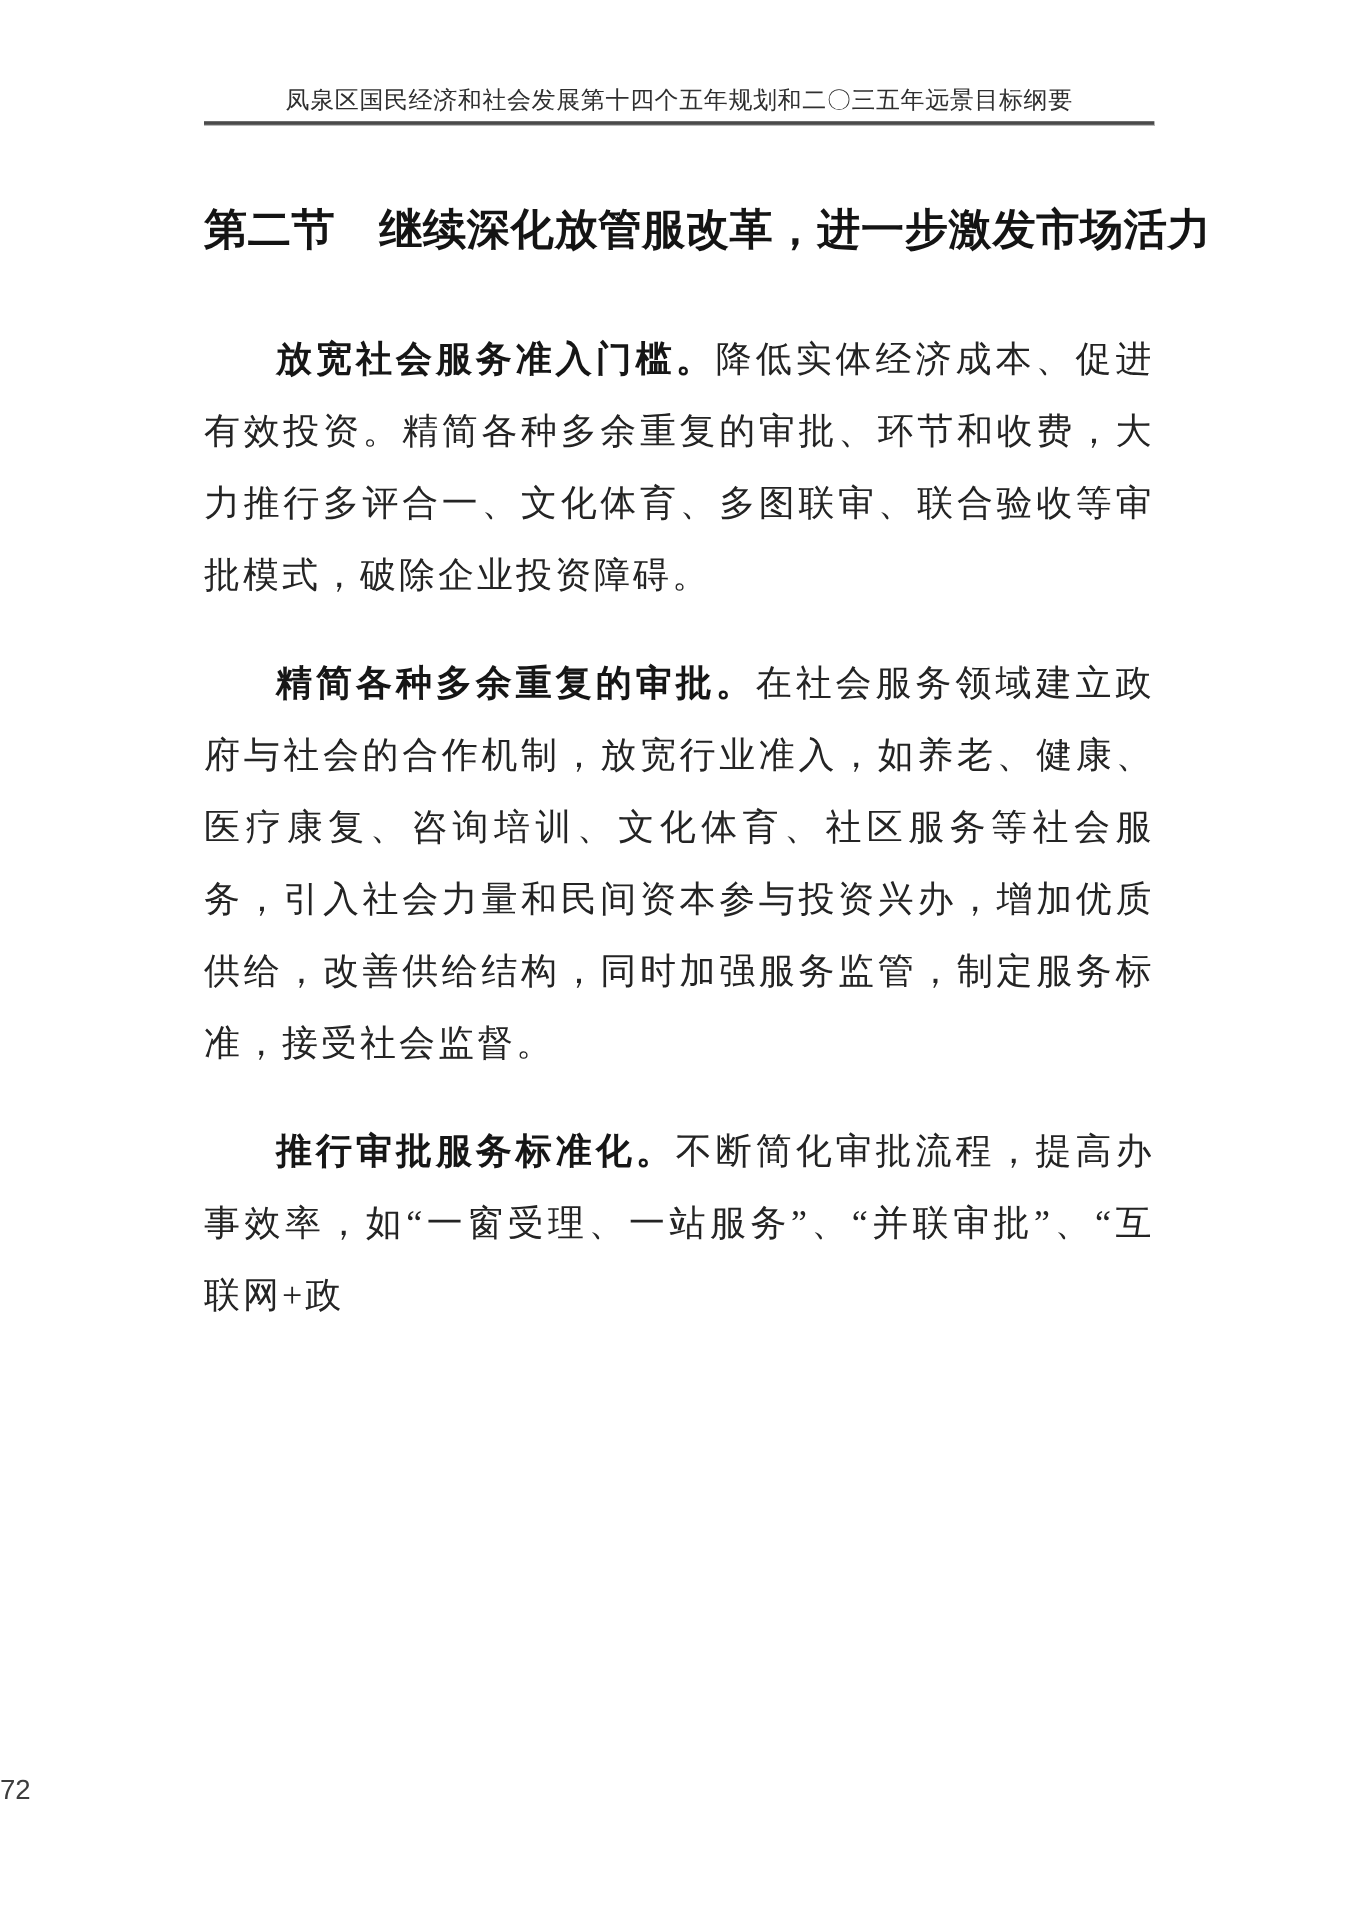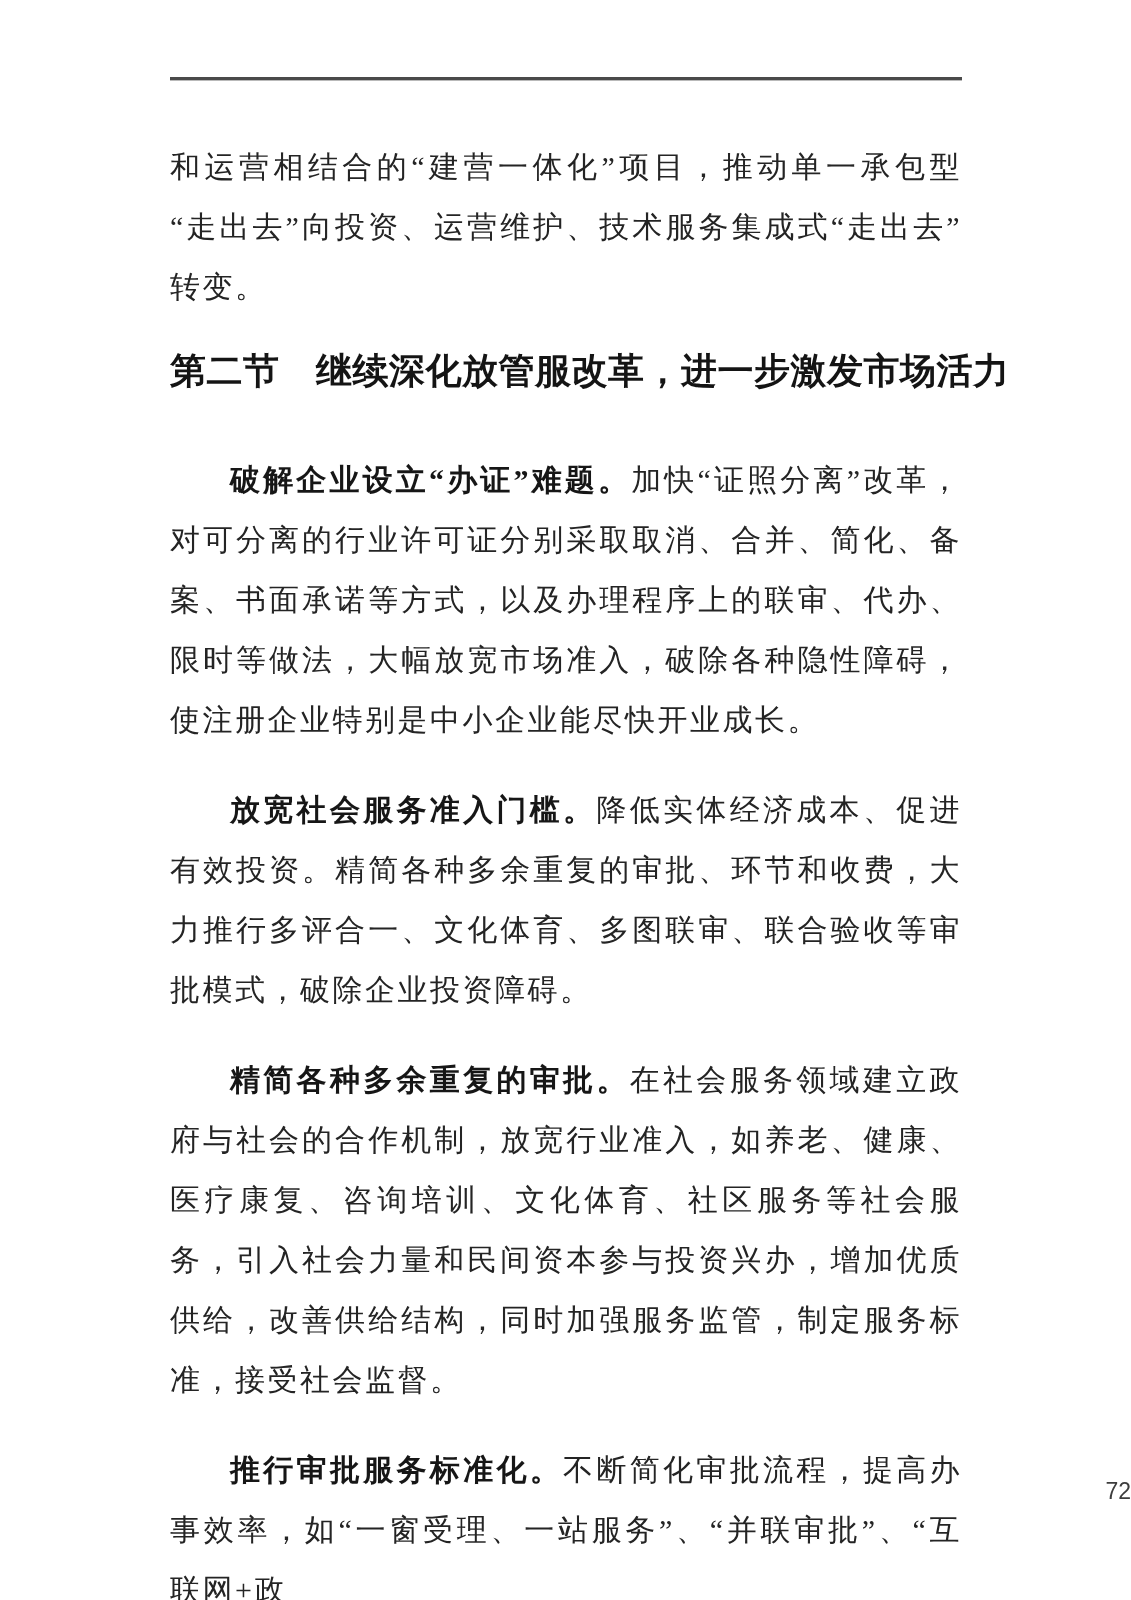--- a/index.html
+++ b/index.html
@@ -59,45 +59,44 @@
     text-align: right;
     letter-spacing: 0.5px;
     color: #141414;
     white-space: nowrap;
   }
   .doc-footer {
     position: absolute;
     top: 1477px;
     left: 0;
     width: 1131px;
-    text-align: right;
+    text-align: left;
   }
   .page-number {
     font-size: 23px;
     line-height: 28px;
     color: #3d3d3d;
     font-family: "Liberation Sans", "DejaVu Sans", sans-serif;
   }
 </style>
 </head>
 <body>
 
 <div class="page">
 
   <div class="doc-header">
+    <div class="doc-header-title">凤泉区国民经济和社会发展第十四个五年规划和二〇三五年远景目标纲要</div>
     <div class="doc-header-rule"></div>
   </div>
 
   <div class="content">
 
-    <p class="body-text">和运营相结合的“建营一体化”项目，推动单一承包型“走出去”向投资、运营维护、技术服务集成式“走出去”转变。</p>
 
     <h2 class="section-heading">第二节　继续深化放管服改革，进一步激发市场活力</h2>
 
-    <p class="body-text indented"><span class="lead">破解企业设立“办证”难题。</span><span>加快“证照分离”改革，对可分离的行业许可证分别采取取消、合并、简化、备案、书面承诺等方式，以及办理程序上的联审、代办、限时等做法，大幅放宽市场准入，破除各种隐性障碍，使注册企业特别是中小企业能尽快开业成长。</span></p>
 
     <p class="body-text indented"><span class="lead">放宽社会服务准入门槛。</span><span>降低实体经济成本、促进有效投资。精简各种多余重复的审批、环节和收费，大力推行多评合一、文化体育、多图联审、联合验收等审批模式，破除企业投资障碍。</span></p>
 
     <p class="body-text indented"><span class="lead">精简各种多余重复的审批。</span><span>在社会服务领域建立政府与社会的合作机制，放宽行业准入，如养老、健康、医疗康复、咨询培训、文化体育、社区服务等社会服务，引入社会力量和民间资本参与投资兴办，增加优质供给，改善供给结构，同时加强服务监管，制定服务标准，接受社会监督。</span></p>
 
     <p class="body-text indented"><span class="lead">推行审批服务标准化。</span><span>不断简化审批流程，提高办事效率，如“一窗受理、一站服务”、“并联审批”、“互联网+政</span></p>
 
   </div>
 
   <div class="doc-footer">

